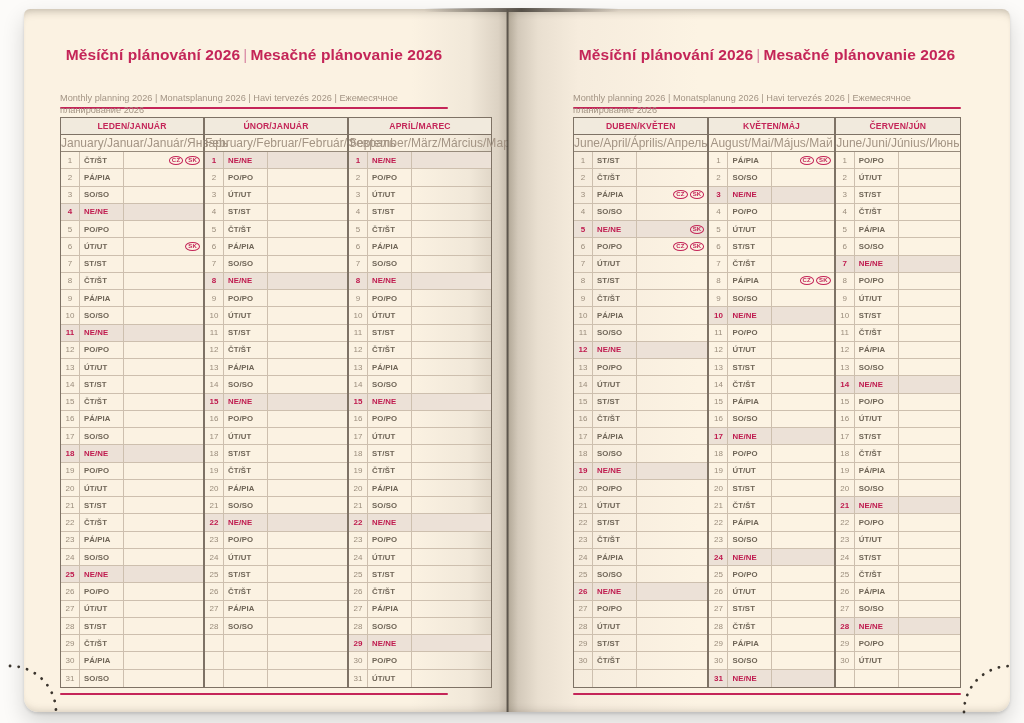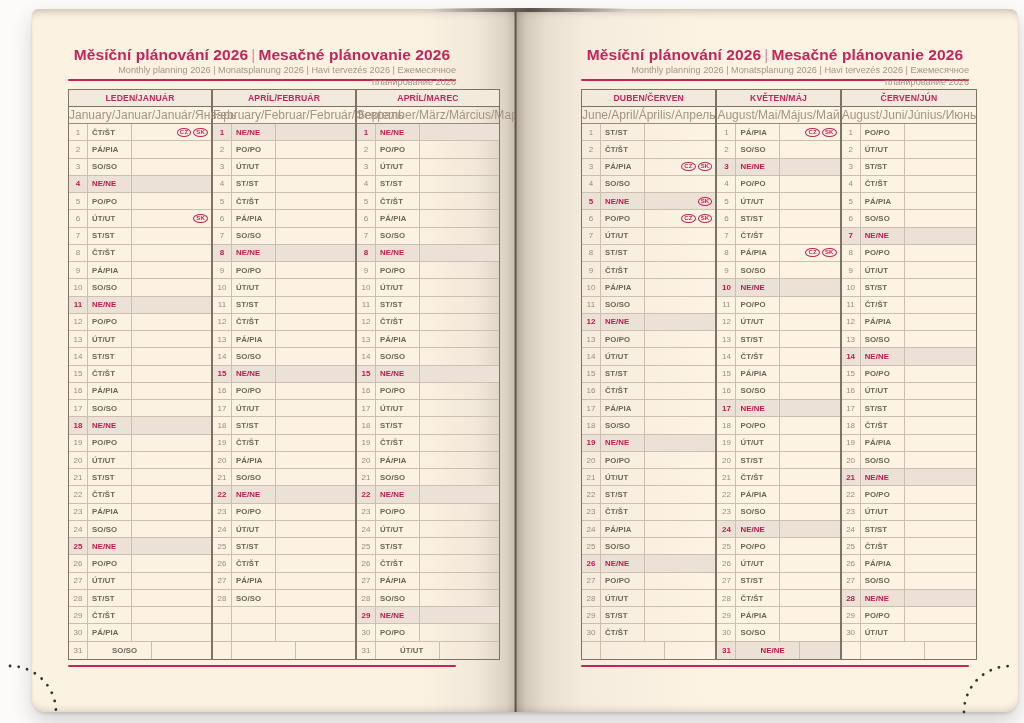--- a/index.html
+++ b/index.html
@@ -4,21 +4,21 @@
 <style>
   :root{
     --accent:#c42558; --sunday-text:#bf1a4e; --sunday-bg:#ece1d7;
     --page-cream:#fcf3e3; --grid-line:#cdbfae; --grid-border:#7e7265;
     --day-text:#6f6557; --muted-text:#a39484; --number-text:#9b8d7c; --dot:#3a342d;
   }
   *{margin:0;padding:0;box-sizing:border-box;}
   html,body{width:1024px;height:723px;overflow:hidden;}
   body{background:#fcfbf9;font-family:"Liberation Sans",sans-serif;position:relative;}
 
-  .book{position:absolute;left:32px;top:9px;width:986px;height:703px;
+  .book{position:absolute;left:24px;top:9px;width:986px;height:703px;
     border-radius:6px 8px 14px 14px;
     box-shadow:0 2px 3px rgba(0,0,0,.12),0 10px 22px rgba(0,0,0,.16);}
   .page{position:absolute;top:0;height:703px;}
   .page-left{left:0;width:484px;border-radius:6px 0 0 14px;
     background:linear-gradient(to right,#fbf2e2 0%,#fbf2e2 80%,#f1e8d9 92%,#dcd2c3 98%,#c2b8a9 100%);
     box-shadow:inset 0 9px 10px -8px rgba(80,70,58,.40), inset 0 -7px 8px -7px rgba(80,70,58,.28);}
   .page-right{left:484px;width:502px;border-radius:0 8px 14px 0;
     background:linear-gradient(to right,#b2a897 0%,#d3c9ba 2%,#e9dfd0 6%,#f6ecdd 14%,var(--page-cream) 38%,var(--page-cream) 100%);
     box-shadow:inset 0 9px 10px -8px rgba(80,70,58,.40), inset 0 -7px 8px -7px rgba(80,70,58,.28);}
   .spine-line{position:absolute;top:0;left:482px;width:3px;height:703px;
@@ -26,33 +26,33 @@
   .top-edge{position:absolute;top:-1px;left:400px;width:195px;height:4px;border-radius:2px;
     background:linear-gradient(to right,rgba(110,103,94,0),rgba(110,103,94,.85) 35%,rgba(80,74,66,.95) 50%,rgba(110,103,94,.85) 65%,rgba(110,103,94,0));}
 
   .content{position:absolute;top:37px;width:388px;}
   .page-left .content{left:36px;}
   .page-right .content{left:65px;}
 
   .pg-title{text-align:center;font-size:15.5px;font-weight:bold;color:var(--accent);
     height:18px;line-height:18px;letter-spacing:.1px;}
   .pg-title .pipe{font-weight:normal;color:#d98aa6;padding:0 3px;}
-  .pg-subtitle{text-align:right;font-size:9.2px;color:var(--muted-text);height:12px;line-height:12px;}
+  .pg-subtitle{text-align:left;font-size:9.2px;color:var(--muted-text);height:12px;line-height:12px;margin-top:28px;}
   .rule{height:2px;background:var(--accent);margin-top:3px;border-radius:1px;}
 
   .months{margin-top:8px;display:flex;justify-content:space-between;}
   .month{width:144px;border:1px solid var(--grid-border);background:transparent;}
   .m-head{height:17px;line-height:16px;text-align:center;background:#f1eadd;
     border-bottom:1px solid var(--grid-border);color:var(--accent);
     font-size:8.6px;font-weight:bold;letter-spacing:.15px;white-space:nowrap;}
   .m-langs{height:17px;line-height:16px;text-align:center;font-size:12px;
     color:var(--muted-text);border-bottom:1px solid #968a7b;white-space:nowrap;}
   .m-days{height:535px;display:grid;grid-template-rows:repeat(31,1fr);}
   .drow{display:grid;grid-template-columns:19px 44px 1fr;border-bottom:1px solid var(--grid-line);min-height:0;}
-  .drow:last-child{border-bottom:none;gap:20px;}
+  .drow:last-child{border-bottom:none;}
   .c-num{border-right:1px solid var(--grid-line);display:flex;align-items:center;justify-content:center;
     font-size:8px;color:var(--number-text);}
   .c-day{border-right:1px solid var(--grid-line);display:flex;align-items:center;padding-left:4px;
     font-size:7.8px;font-weight:bold;color:var(--day-text);letter-spacing:.1px;white-space:nowrap;}
   .c-notes{display:flex;align-items:center;justify-content:flex-end;gap:2px;padding-right:3px;}
   .drow.sun{background:var(--sunday-bg);}
   .drow.sun .c-num,.drow.sun .c-day{color:var(--sunday-text);font-weight:bold;}
   .badge{display:inline-block;border:1px solid var(--accent);color:var(--accent);
     border-radius:50%;font-size:6px;font-weight:bold;line-height:7px;height:9px;
     padding:0 2px;letter-spacing:.2px;}
@@ -231,21 +231,21 @@
                 <div class="c-notes"></div>
               </div>
               <div class="drow">
                 <div class="c-num">31</div>
                 <div class="c-day">SO/SO</div>
                 <div class="c-notes"></div>
               </div>
             </div>
           </div>
           <div class="month">
-            <div class="m-head">APRÍL/FEBRUÁR</div>
+            <div class="m-head">ÚNOR/JANUÁR</div>
             <div class="m-langs">February/Februar/Február/Февраль</div>
             <div class="m-days">
               <div class="drow sun">
                 <div class="c-num">1</div>
                 <div class="c-day">NE/NE</div>
                 <div class="c-notes"></div>
               </div>
               <div class="drow">
                 <div class="c-num">2</div>
                 <div class="c-day">PO/PO</div>
@@ -564,21 +564,21 @@
     </div>
   </div>
 
   <div class="page page-right">
     <div class="content">
       <div class="pg-title"><span>Měsíční plánování 2026</span><span class="pipe">|</span><span>Mesačné plánovanie 2026</span></div>
       <div class="pg-subtitle">Monthly planning 2026 | Monatsplanung 2026 | Havi tervezés 2026 | Ежемесячное планирование 2026</div>
       <div class="rule"></div>
       <div class="months">
           <div class="month">
-            <div class="m-head">DUBEN/ČERVEN</div>
+            <div class="m-head">DUBEN/KVĚTEN</div>
             <div class="m-langs">June/April/Április/Апрель</div>
             <div class="m-days">
               <div class="drow">
                 <div class="c-num">1</div>
                 <div class="c-day">ST/ST</div>
                 <div class="c-notes"></div>
               </div>
               <div class="drow">
                 <div class="c-num">2</div>
                 <div class="c-day">ČT/ŠT</div>
@@ -901,21 +901,21 @@
               </div>
               <div class="drow sun">
                 <div class="c-num">31</div>
                 <div class="c-day">NE/NE</div>
                 <div class="c-notes"></div>
               </div>
             </div>
           </div>
           <div class="month">
             <div class="m-head">ČERVEN/JÚN</div>
-            <div class="m-langs">August/Juni/Június/Июнь</div>
+            <div class="m-langs">June/Juni/Június/Июнь</div>
             <div class="m-days">
               <div class="drow">
                 <div class="c-num">1</div>
                 <div class="c-day">PO/PO</div>
                 <div class="c-notes"></div>
               </div>
               <div class="drow">
                 <div class="c-num">2</div>
                 <div class="c-day">ÚT/UT</div>
                 <div class="c-notes"></div>

